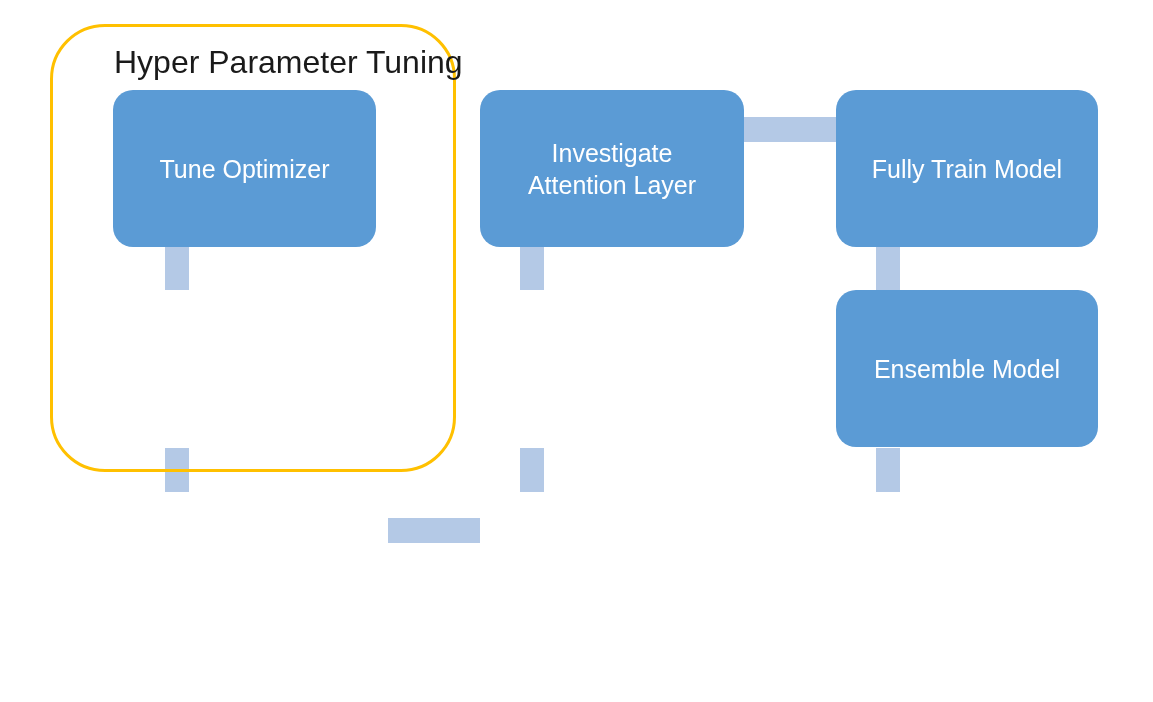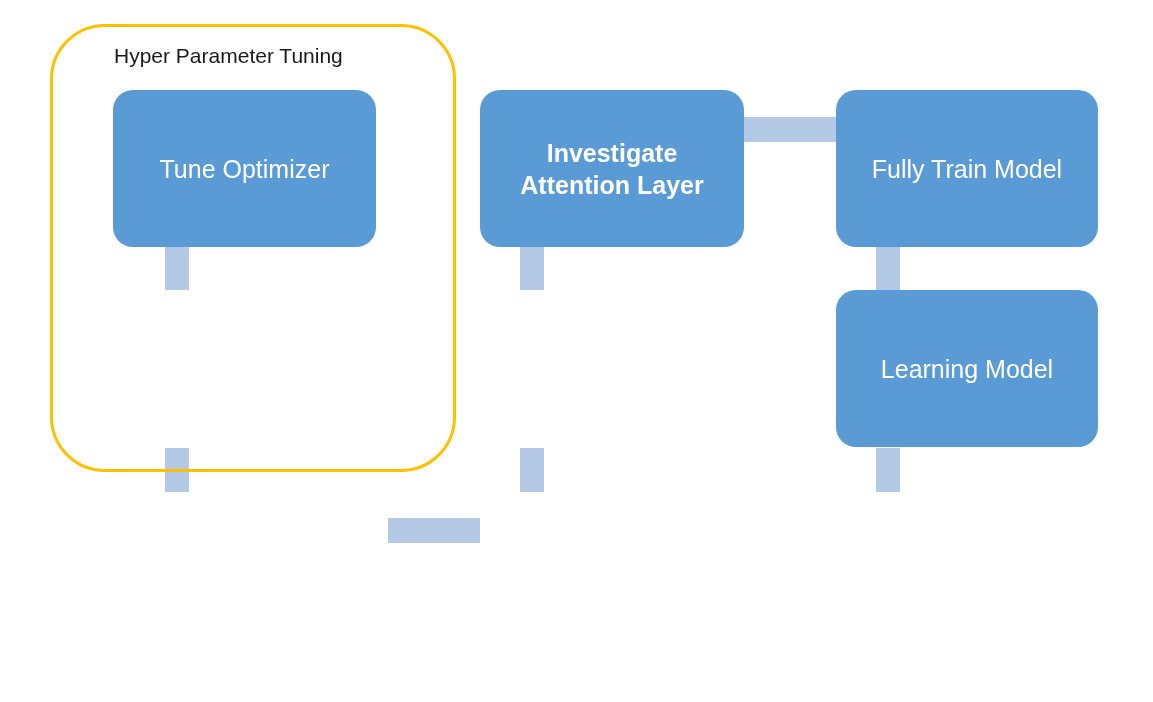--- a/index.html
+++ b/index.html
@@ -28,21 +28,21 @@
     display:flex;
     align-items:center;
     justify-content:center;
     text-align:center;
     font-size:25px;
     line-height:1.28;
     white-space:pre;
     z-index:2;
   }
   .col1{left:113px;}
-  .col2{left:480px;width:264px;font-weight:bold;}
+  .col2{left:480px;width:264px;}
   .col3{left:836px;width:262px;}
   .row1{top:90px;}
   .row2{top:290px;}
   .row3{top:492px;height:157px;}
   .vconn{
     position:absolute;
     width:24px;
     background:var(--connector-fill);
     z-index:1;
   }
@@ -69,21 +69,21 @@
     border:3px solid var(--highlight-border);
     border-radius:55px;
     box-sizing:border-box;
     z-index:3;
     pointer-events:none;
   }
   .group-label{
     position:absolute;
     left:114px;
     top:44px;
-    font-size:21px;
+    font-size:32px;
     color:var(--label-text);
     z-index:4;
     white-space:pre;
   }
 </style>
 </head>
 <body>
 
 <div class="canvas">
 
@@ -93,18 +93,18 @@
   <div class="vconn v-c2-b"></div>
   <div class="vconn v-c3-a"></div>
   <div class="vconn v-c3-b"></div>
   <div class="hconn h-top"></div>
   <div class="hconn h-bottom"></div>
 
   <div class="node col1 row1">Tune Optimizer</div>
   <div class="node col2 row1">Investigate
 Attention Layer</div>
   <div class="node col3 row1">Fully Train Model</div>
-  <div class="node col3 row2">Learning Model</div>
+  <div class="node col3 row2">Ensemble Model</div>
 
   <div class="highlight-group"></div>
   <div class="group-label">Hyper Parameter Tuning</div>
 
 </div>
 
 </body></html>

